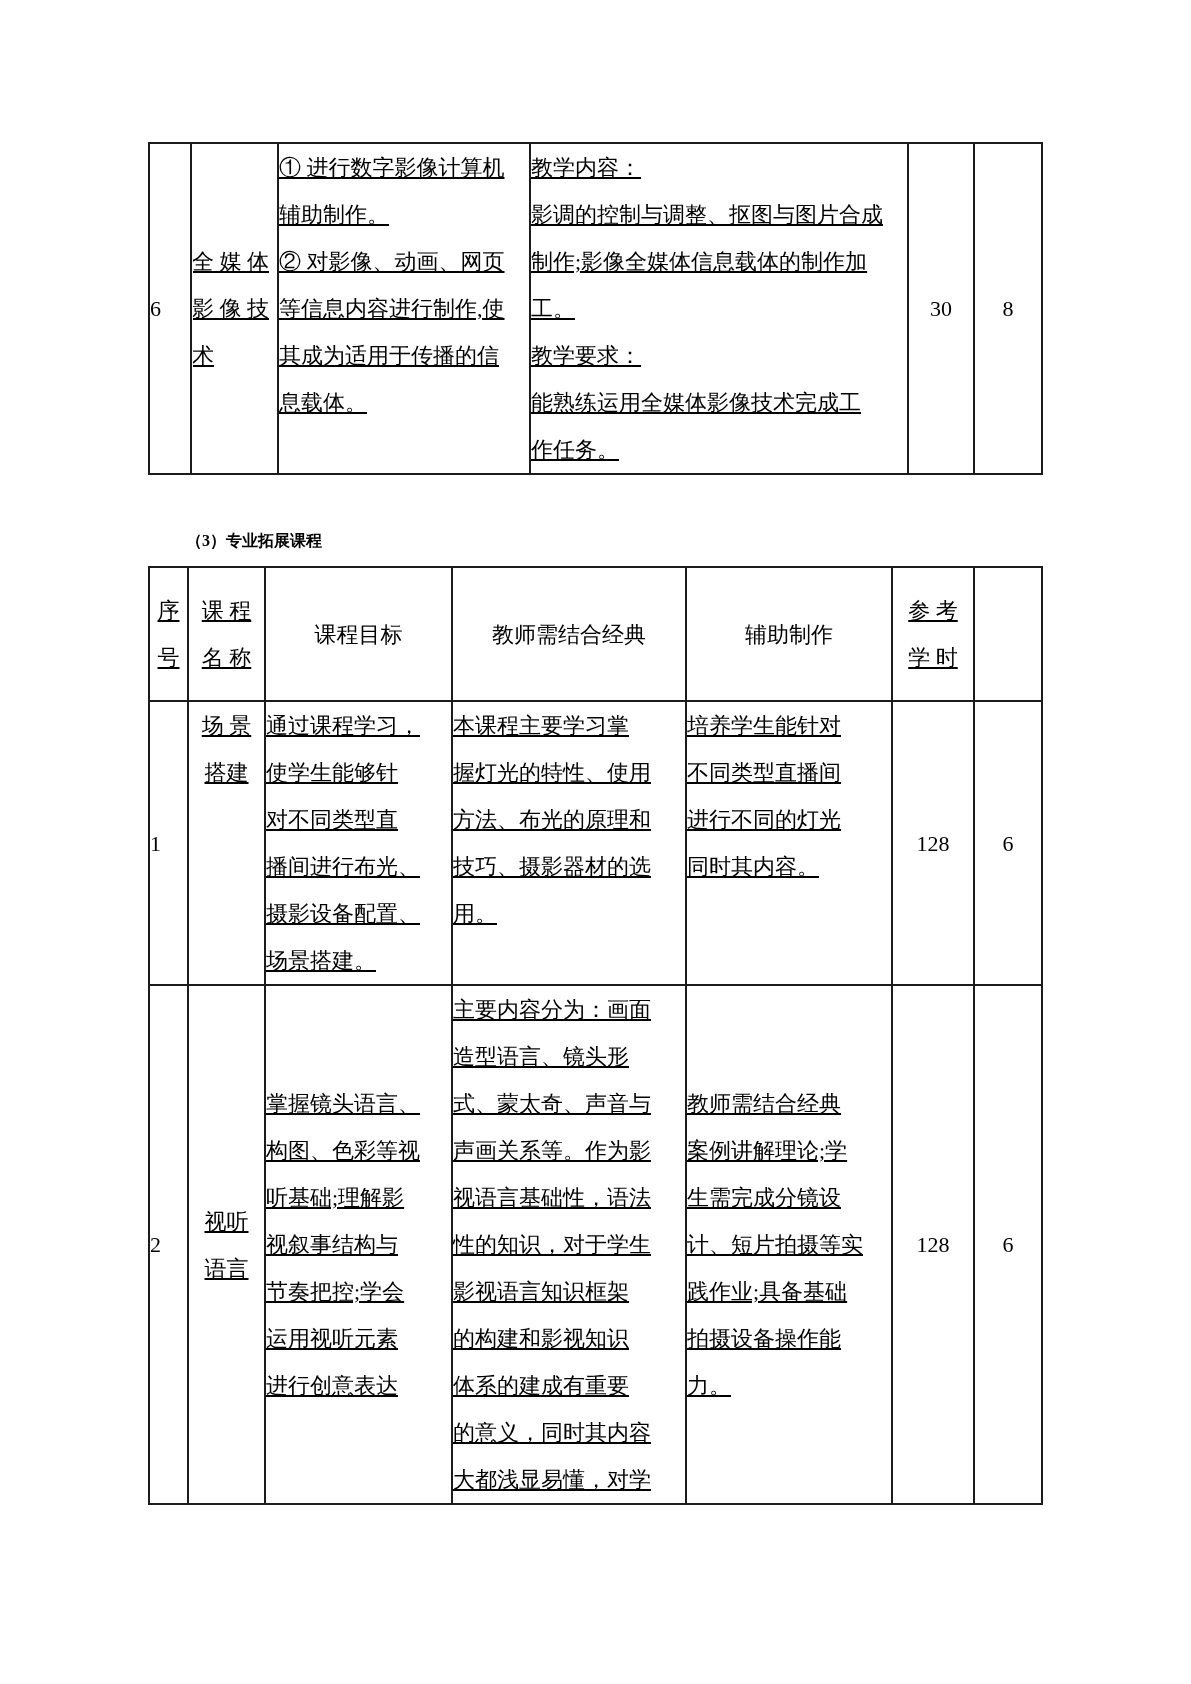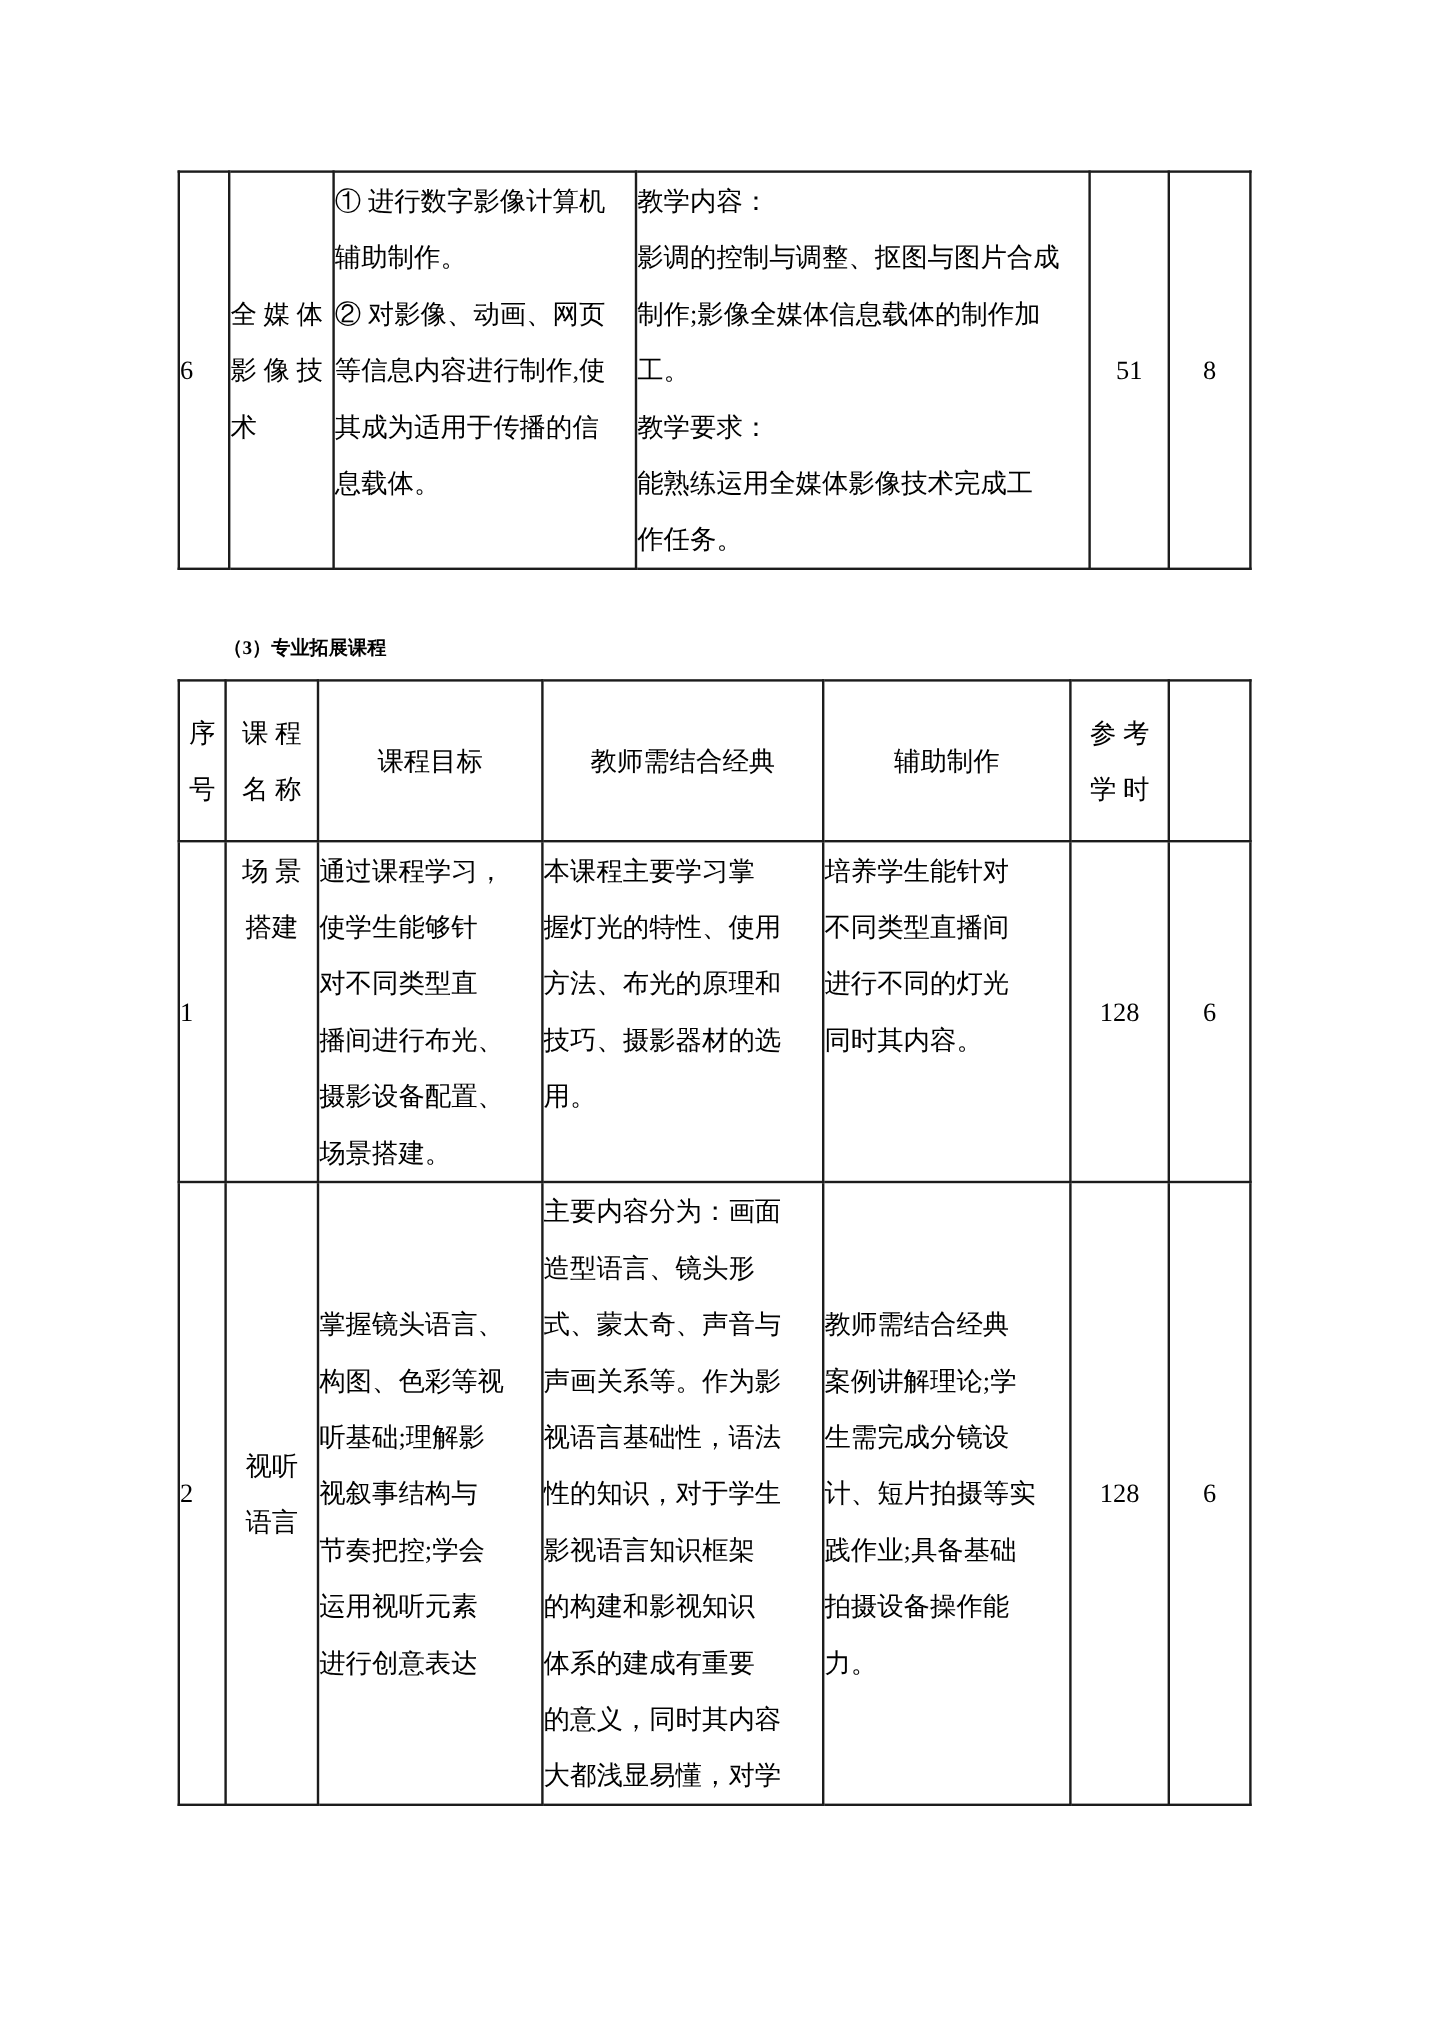--- a/index.html
+++ b/index.html
@@ -22,27 +22,27 @@
     table-layout: fixed;
   }
   table.doc-table td {
     border: 2px solid #1c1c1c;
     font-size: 22px;
     line-height: 47px;
     padding: 0;
     overflow: hidden;
     word-break: keep-all;
   }
-  .pre      { white-space: pre; }
+  .pre      { white-space: pre; text-decoration: underline; }
   .v-top    { vertical-align: top; }
   .v-mid    { vertical-align: middle; }
   .a-left   { text-align: left; }
   .a-center { text-align: center; }
   .num      { font-size: 25px; }
-  .pl2  { padding-left: 2px; }
+  .pl2  { padding-left: 2px; border-radius: 13px; }
   .pl4  { padding-left: 4px; }
   .pl8  { padding-left: 8px; }
   .pl11 { padding-left: 11px; text-align: center; }
   .pl12 { padding-left: 12px; }
   .shift-up { padding-bottom: 90px; }
   .heading {
     position: absolute;
     left: 186px;
     top: 524px;
     font-size: 16px;
@@ -77,21 +77,21 @@
 等信息内容进行制作,使
 其成为适用于传播的信
 息载体。</td>
       <td class="v-top a-left pl4 pre">教学内容：
 影调的控制与调整、抠图与图片合成
 制作;影像全媒体信息载体的制作加
 工。
 教学要求：
 能熟练运用全媒体影像技术完成工
 作任务。</td>
-      <td class="v-mid a-center num shift-up">51</td>
+      <td class="v-mid a-center num shift-up">30</td>
       <td class="v-mid a-center num shift-up">8</td>
     </tr>
   </tbody>
     </table>
 
   <div class="heading">（3）专业拓展课程</div>
 
   <table class="doc-table" style="left:148px; top:566px; width:893px;">
     <colgroup>
       <col style="width:39px">

